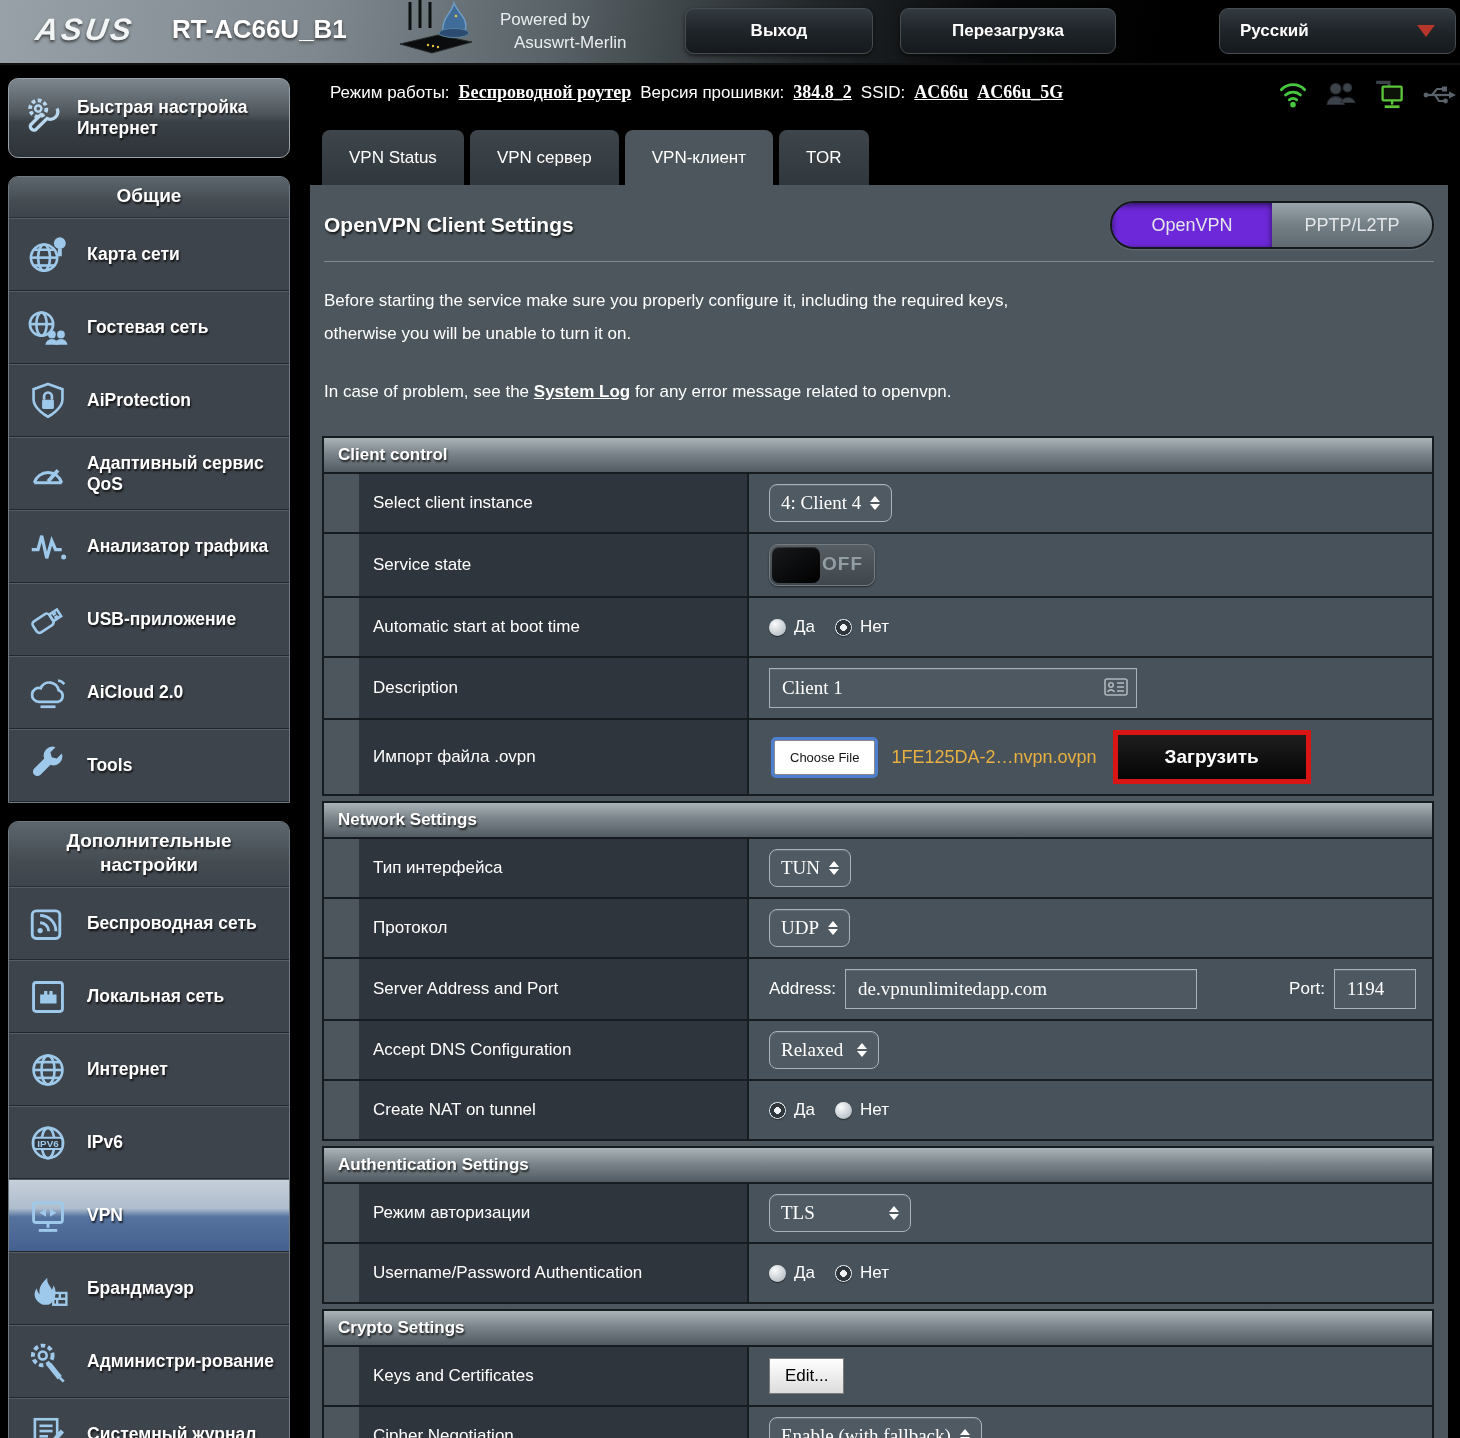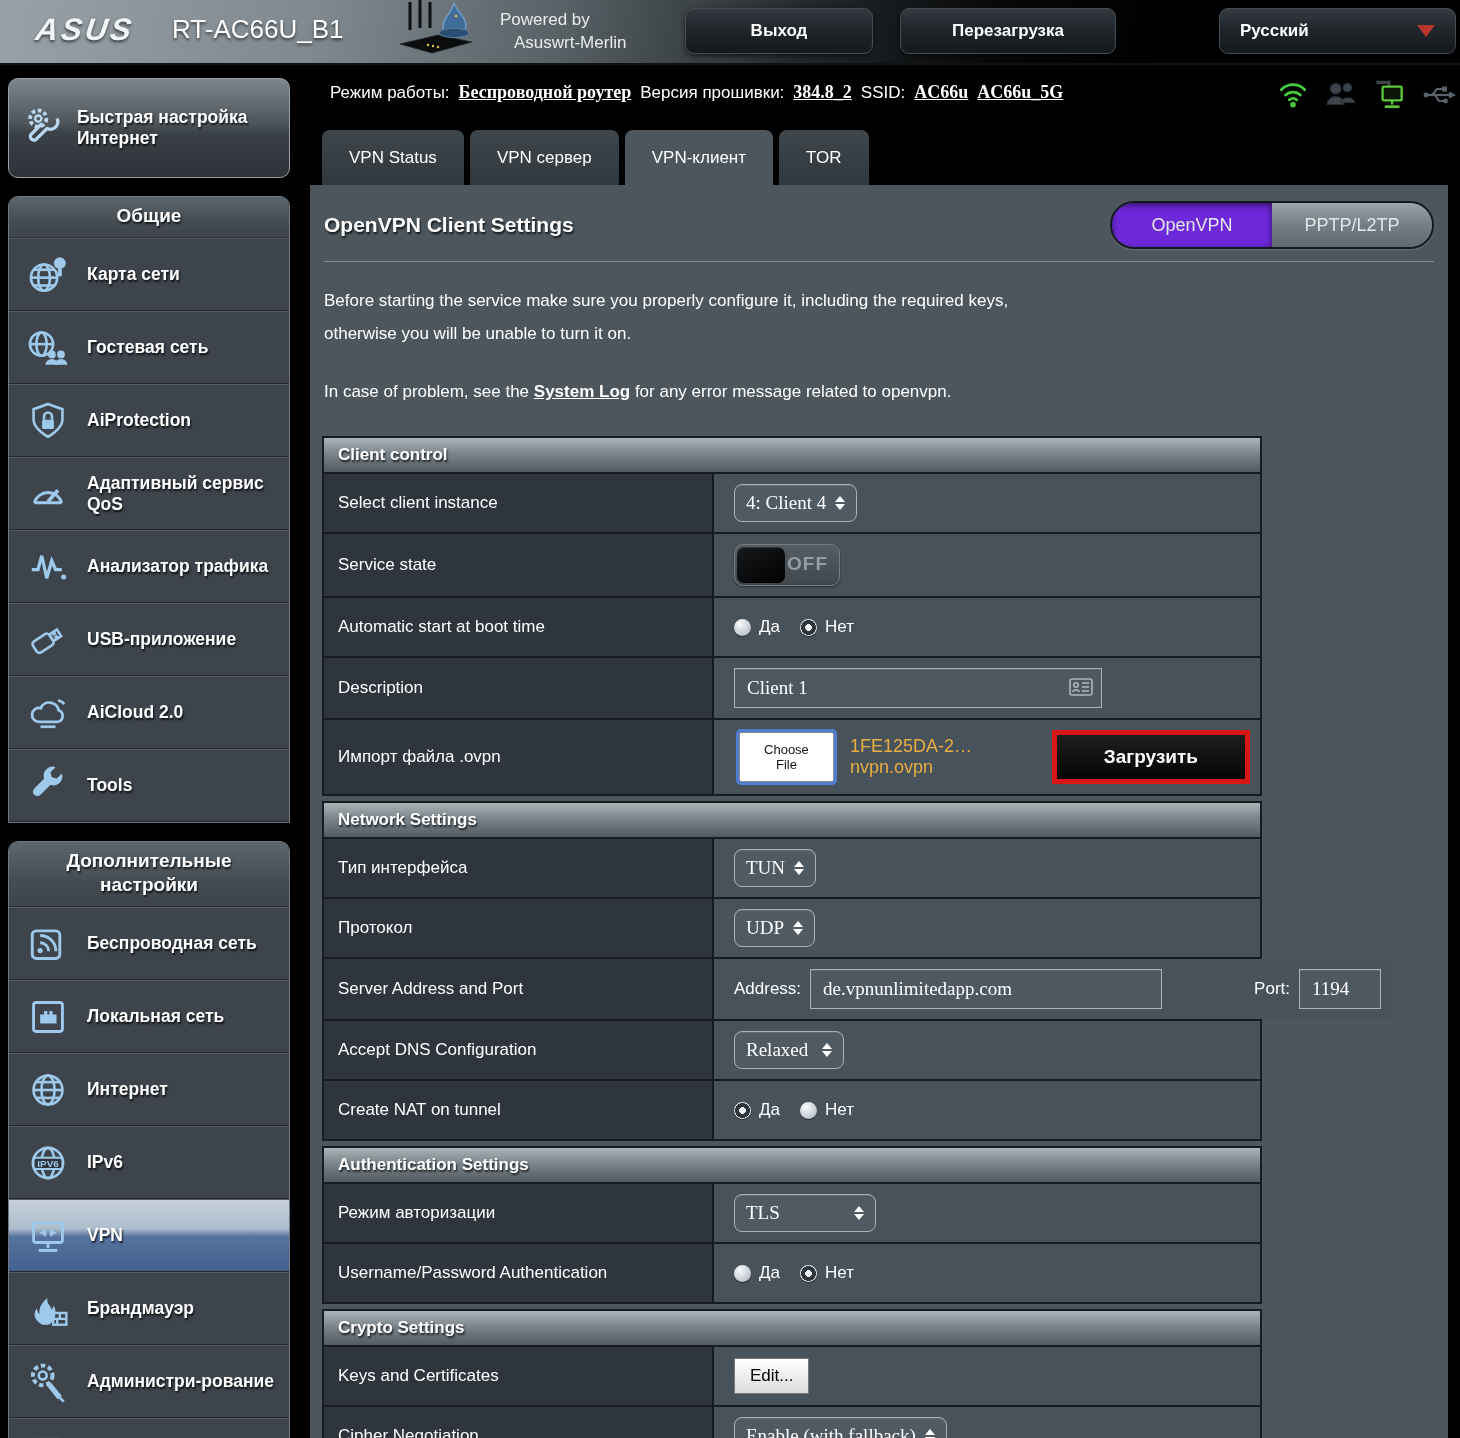--- a/index.html
+++ b/index.html
@@ -11,21 +11,21 @@
   
   .banner{
     position:absolute;left:0;top:0;width:1460px;height:63px;
     background:linear-gradient(100deg,#98a1a7 0%,#7f888e 22%,#596267 38%,#23282b 55%,#070809 68%,#000 80%);
     border-bottom:2px solid #111;
   }
   .asus-logo{
     position:absolute;left:36px;top:12px;font-size:31px;font-weight:bold;font-style:italic;
     letter-spacing:3px;color:#f2f5f6;transform:skewX(-8deg);text-shadow:0 2px 3px rgba(0,0,0,.6);
   }
-  .model{position:absolute;left:172px;top:14px;font-size:26px;font-weight:normal;color:#fff;text-shadow:0 2px 3px rgba(0,0,0,.6)}
+  .model{position:absolute;left:172px;top:14px;font-size:26px;font-weight:bold;color:#fff;text-shadow:0 2px 3px rgba(0,0,0,.6)}
   .router-art{position:absolute;left:388px;top:0}
   .powered{position:absolute;left:500px;top:8px;font-size:17px;color:#e8ecee;line-height:23px}
   .powered .l2{padding-left:14px}
   .top-btn{
     position:absolute;top:8px;height:46px;box-sizing:border-box;
     background:linear-gradient(#343b40,#20262b 45%,#15191d);
     border:1px solid #454d52;border-radius:9px;color:#fff;font-weight:bold;font-size:17px;
     display:flex;align-items:center;justify-content:center;box-shadow:0 2px 4px rgba(0,0,0,.6);
   }
   .btn-logout{left:685px;width:188px}
@@ -33,21 +33,21 @@
   .btn-lang{left:1219px;width:237px;justify-content:space-between;padding:0 20px}
   .lang-arrow{width:0;height:0;border-left:9px solid transparent;border-right:9px solid transparent;border-top:12px solid #b5372c}
   
   .infobar{position:absolute;left:330px;top:82px;display:flex;align-items:center;gap:9px;font-size:17px;white-space:nowrap}
   .infobar .lnk{font-family:"Liberation Serif",serif;font-weight:bold;text-decoration:underline;color:#fff;font-size:18px}
   .hdr-icons{position:absolute;left:1276px;top:78px;display:flex;gap:13px;align-items:center}
   .hdr-icons svg{display:block}
   
   .sidebar{position:absolute;left:8px;top:78px;width:282px}
   .quick-btn{
-    height:100px;border-radius:10px;border:1px solid #98a1a7;box-sizing:border-box;
+    height:80px;border-radius:10px;border:1px solid #98a1a7;box-sizing:border-box;
     background:linear-gradient(#7d868c,#4e565c 45%,#3a4147 55%,#2d3338);
     display:flex;align-items:center;gap:12px;padding:11px 10px;cursor:pointer;
     box-shadow:0 2px 5px rgba(0,0,0,.7);
   }
   .quick-btn .lbl{font-size:17.5px;font-weight:bold;line-height:21px}
   .side-section{margin-top:18px;border:1px solid #70797f;border-radius:10px 10px 0 0;overflow:hidden;background:#3d444b}
   .side-head{
     background:linear-gradient(#5d666d,#454d53 60%,#3d444b);
     font-size:19px;font-weight:bold;text-align:center;padding:7px 30px 9px 30px;line-height:24px;
     border-bottom:1px solid #2a3036;
@@ -74,30 +74,30 @@
   .page-title{font-size:21px;font-weight:bold}
   .type-toggle{display:flex;border:2px solid #15191c;border-radius:24px;overflow:hidden;height:44px;box-shadow:0 1px 2px rgba(255,255,255,.15)}
   .type-toggle .half{display:flex;align-items:center;justify-content:center;font-size:18px;color:#e3e7e9;padding:0 30px;min-width:100px;cursor:pointer}
   .type-toggle .sel{background:#6d28d9;box-shadow:inset 0 2px 6px rgba(0,0,0,.6)}
   .type-toggle .unsel{background:linear-gradient(#9aa4ab,#747e85 50%,#616a71)}
   .divider{border:none;border-top:1px solid #7f8990;margin:2px 14px 0 14px}
   .intro{margin:22px 14px 0 14px;font-size:17px;line-height:33px}
   .problem{margin:32px 14px 0 14px;font-size:17px}
   .syslog-link{font-weight:bold;text-decoration:underline;cursor:pointer}
   
-  .tbl{border:2px solid #171c20;margin:34px 0 0 12px;width:940px;box-sizing:border-box}
+  .tbl{border:2px solid #171c20;margin:34px 0 0 12px;width:1112px;box-sizing:border-box}
   .tbl + .tbl{margin-top:5px}
   .thead{
     background:linear-gradient(#aab4b8,#7b858b 45%,#515b61);
     font-size:17px;font-weight:bold;padding:7px 0 7px 14px;
   }
   .trow{display:flex;border-top:2px solid #171c20}
   .tlabel{
     width:388px;flex:0 0 388px;background:#2e353c;box-sizing:border-box;
-    display:flex;align-items:center;padding:0 10px 0 14px;font-size:17px;line-height:22px;
+    display:flex;align-items:center;padding:0 10px 0 14px;font-size:17px;line-height:22px;margin-left:35px;
   }
   .tctrl{flex:1;background:#47525a;display:flex;align-items:center;padding:10px 10px 10px 20px;box-sizing:border-box;border-left:2px solid #171c20;min-height:58px}
   
   .selbox{
     display:inline-flex;align-items:center;border:1px solid #a9b2b8;border-radius:8px;
     padding:7px 11px;font-family:"Liberation Serif",serif;font-size:19px;color:#fff;cursor:pointer;
     background:rgba(255,255,255,.05);box-shadow:inset 0 1px 1px rgba(255,255,255,.12);
   }
   .arrows{display:inline-flex;flex-direction:column;gap:2px;margin-left:9px}
   .arrows i{display:block;width:0;height:0;border-left:5px solid transparent;border-right:5px solid transparent}

